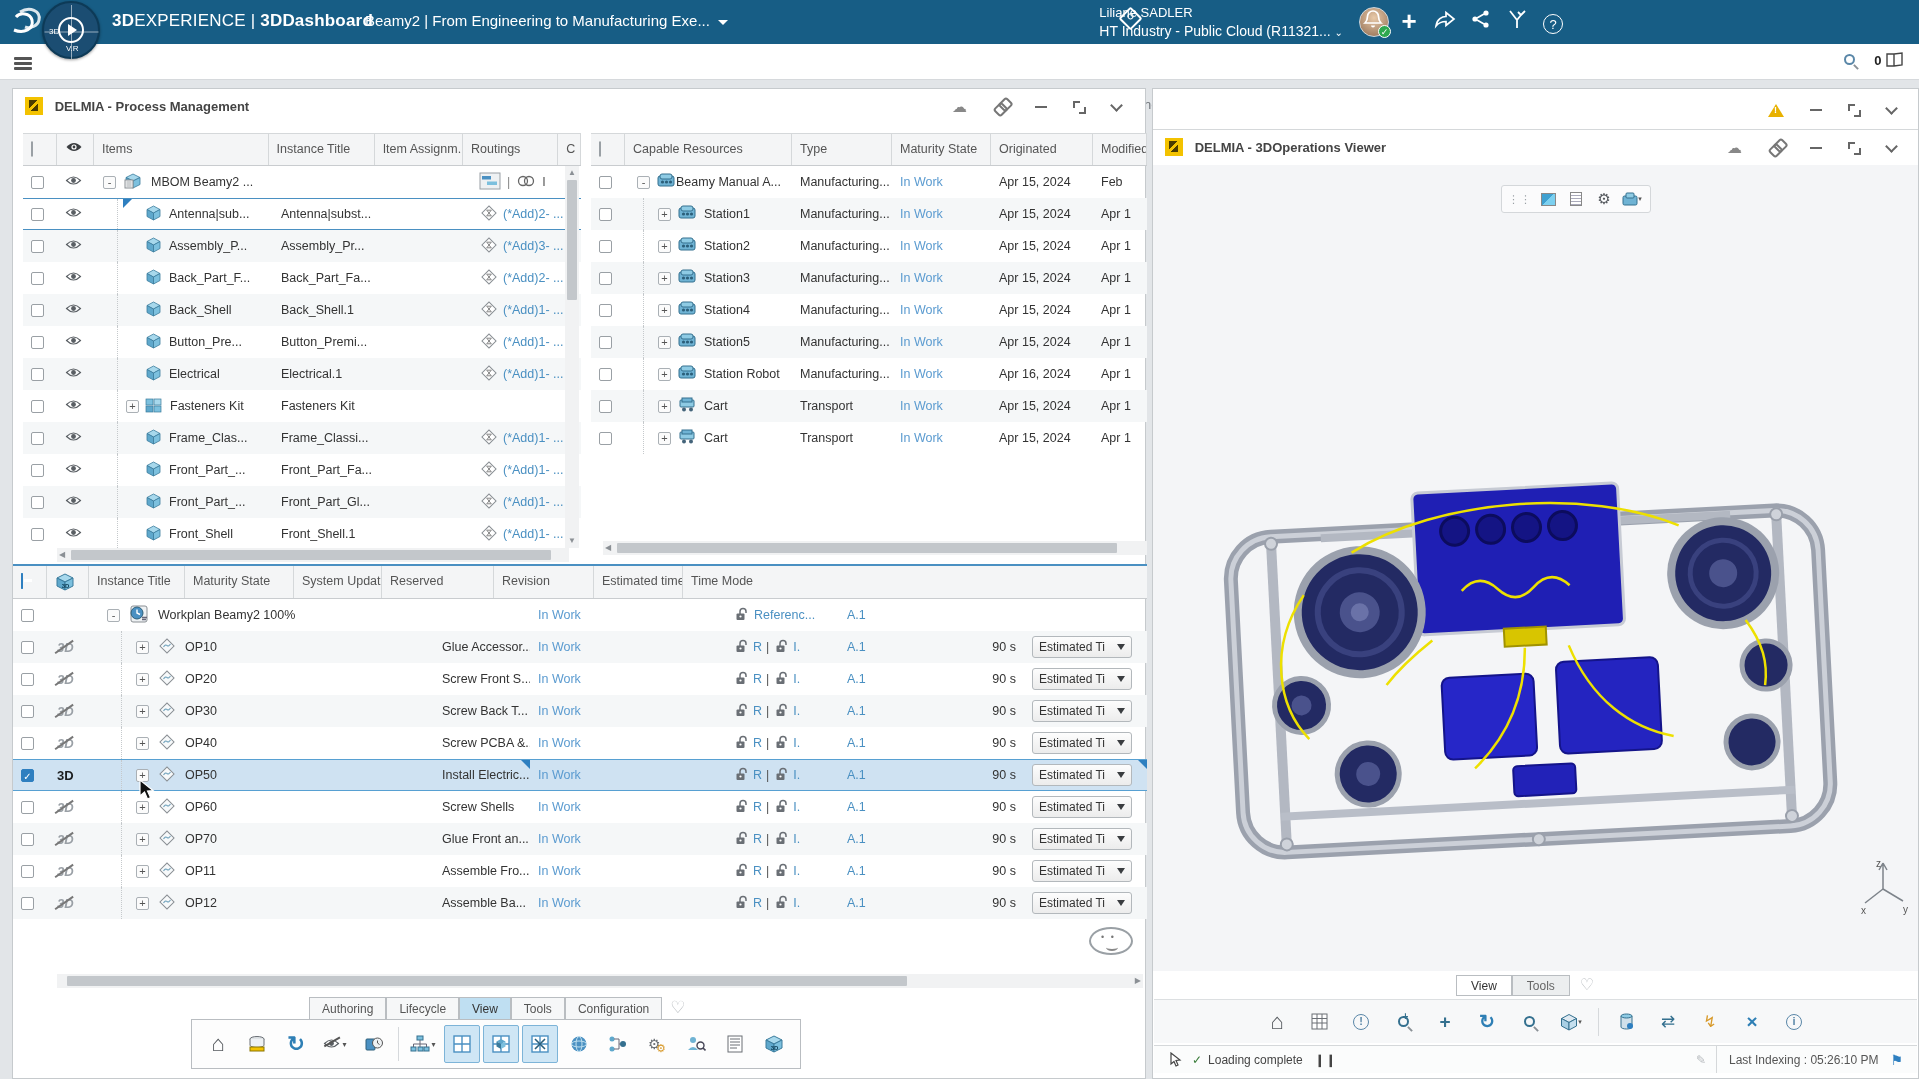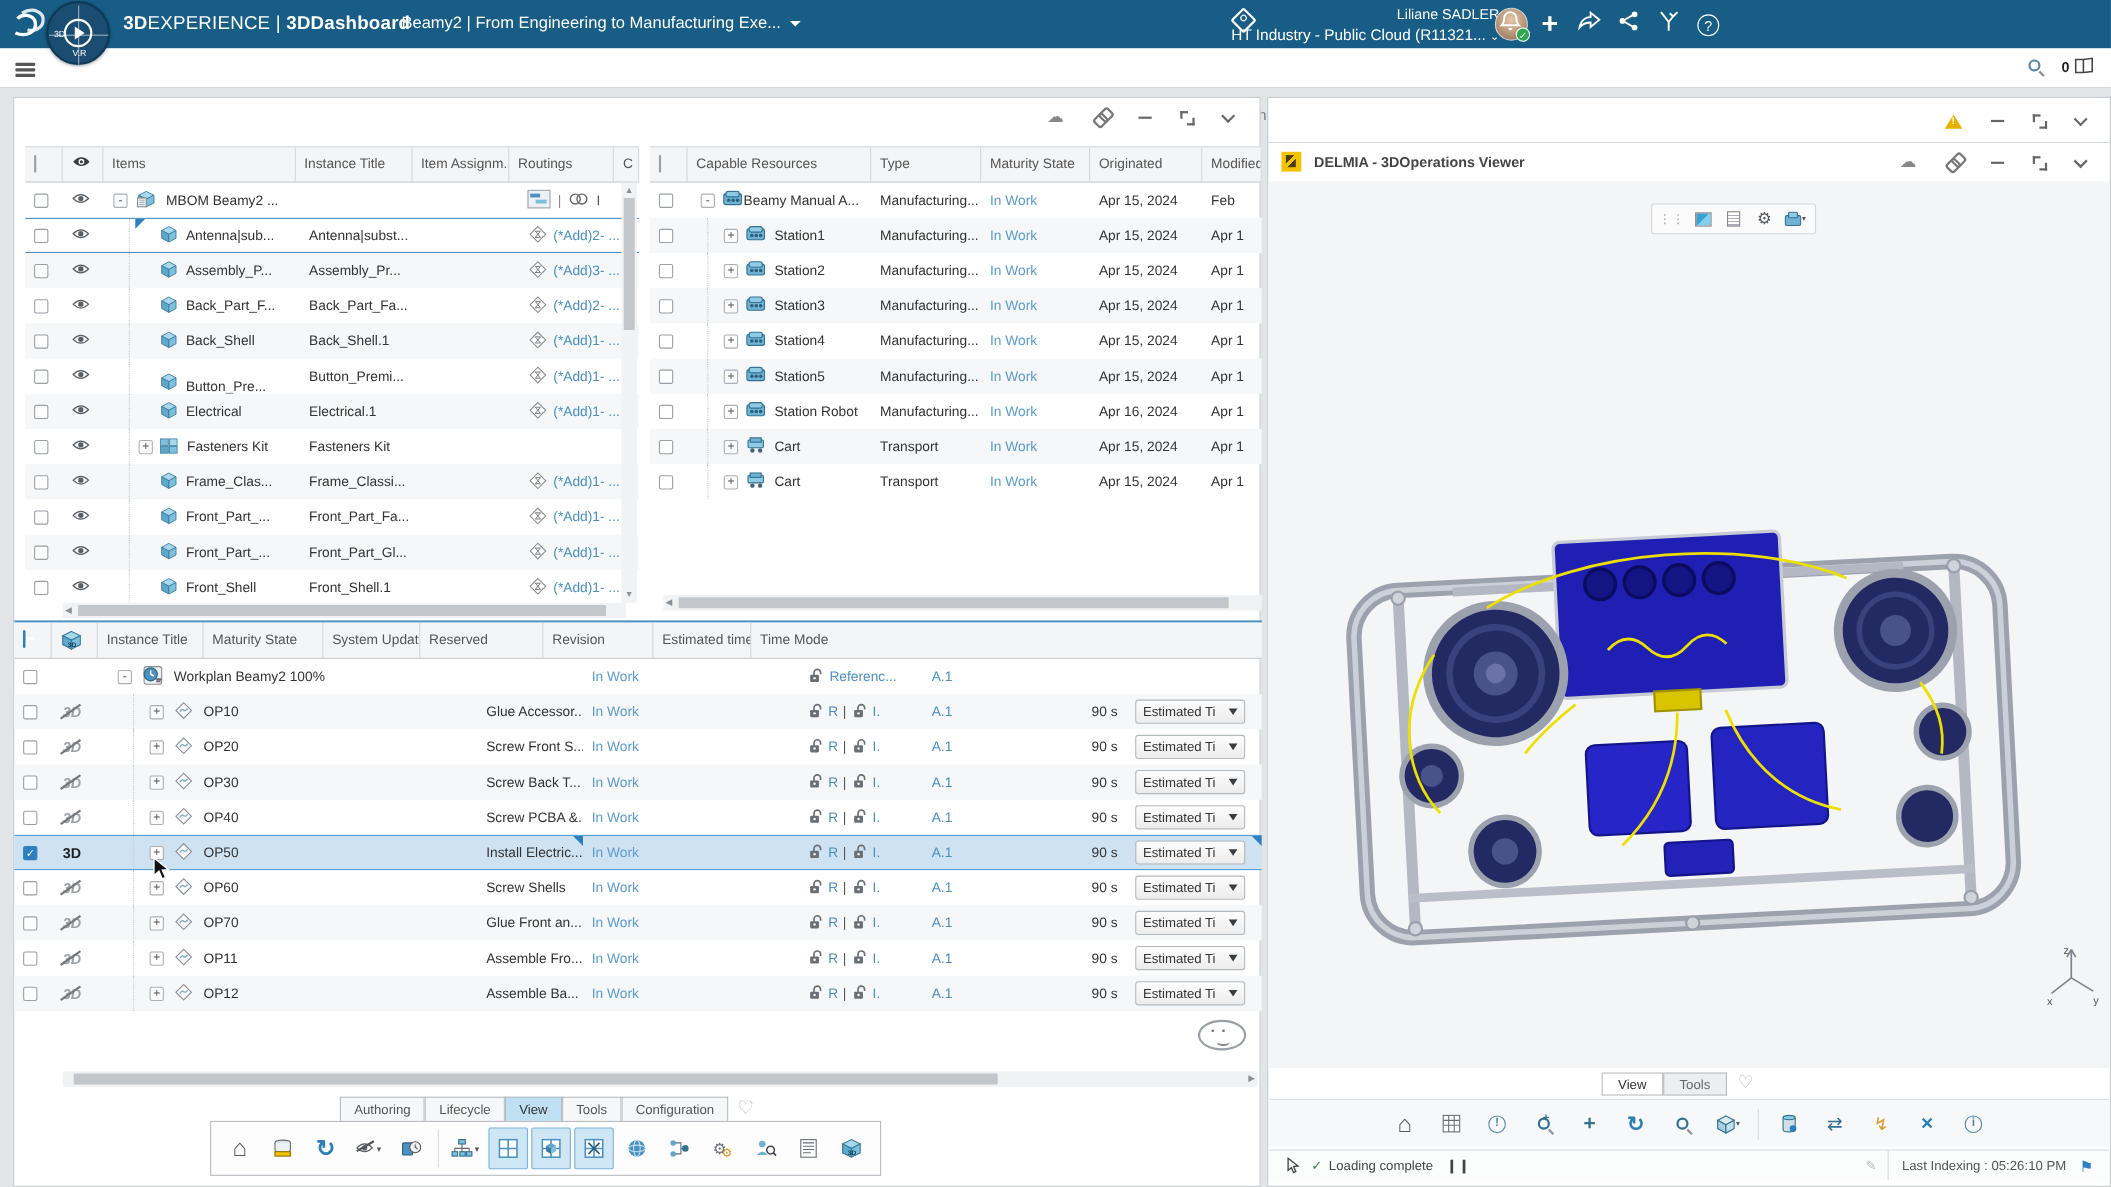--- a/index.html
+++ b/index.html
@@ -27,21 +27,21 @@
     border-top:5px solid #fff; margin-left:8px; vertical-align:middle; }
   #searchbox { position:absolute; left:768px; top:8px; width:338px; height:27px; background:#fff; border-radius:4px; }
   #searchbox input { border:0; outline:0; background:transparent; width:280px; height:25px; margin-left:10px;
     font-size:13px; color:#444; font-family:"Liberation Sans",sans-serif; }
   .mag { display:inline-block; width:11px; height:11px; border:2px solid #8a9096; border-radius:50%; position:relative; }
   .mag:after { content:""; position:absolute; width:2px; height:6px; background:#8a9096; left:9px; top:8px; transform:rotate(-45deg); }
   #searchbox .mag { position:absolute; right:10px; top:6px; }
   #tagicon { position:absolute; left:1122px; top:10px; width:17px; height:17px; border:2px solid #fff; border-radius:2px;
     transform:rotate(45deg); }
   #tagicon:after { content:""; position:absolute; left:2px; top:2px; width:4px; height:4px; border:1.5px solid #fff; border-radius:50%; }
-  #userblock { position:absolute; right:556px; top:3px; text-align:right; line-height:19px; }
+  #userblock { position:absolute; right:576px; top:3px; line-height:19px; }
   #userblock .nm { font-size:13px; }
   #userblock .tn { font-size:14px; font-weight:300; }
   #avatar { position:absolute; right:530px; top:7px; width:30px; height:30px; border-radius:50%;
     background:radial-gradient(circle at 50% 35%, #e8c9a8, #8f6b50); border:1px solid #cfd6da; }
   #avatar .ok { position:absolute; right:-3px; bottom:-2px; width:13px; height:13px; background:#2ea84f; border:1.5px solid #fff;
     border-radius:50%; color:#fff; font-size:9px; line-height:12px; text-align:center; }
   .topico { position:absolute; top:8px; width:30px; height:28px; color:#fff; text-align:center; font-size:20px; line-height:28px; }
 
   
   #burger { position:absolute; left:14px; top:57px; width:18px; height:13px; z-index:60; }
@@ -215,20 +215,24 @@
   </div>
 <div id="tabbar-right">
   <span class="mag" style="border-color:#5a87a8;"></span>
   <span style="font-weight:bold; color:#222; margin-left:16px;">0</span>
   <svg width="20" height="16" style="vertical-align:-3px;">
       <path d="M2 2 h7 v12 h-7 z M9 2 l8 -1 v12 l-8 1" fill="#fff" stroke="#444" stroke-width="1.4"></path>
     </svg>
 </div>
 
 <div id="leftpanel" class="panel">
+  <div class="ptitle">
+    <span class="delmia-ic"></span>
+    <span>DELMIA - Process Management</span>
+  </div>
   <div class="winctl" style="right:24px;">
     <span class="ic" style="color:#888;">☁</span>
     <span class="chainic"></span>
     <span class="minus2"></span>
     <span class="expandic"></span>
     <span class="chev"></span>
   </div>
   <div id="items-table">
       <div class="thead" style="left:10px; top:44px; width:558px;">
         <div class="th" style="width:34px"><span class="cb" style="margin-top:9px"></span></div>
@@ -403,21 +407,21 @@
       <div class="trow " style="left:10px; top:237px; width:558px; ">
       <div class="cell" style="width:34px">
           <span class="cb"></span>
         </div>
       <div class="cell" style="width:38px">
           <span><svg width="17" height="11" viewBox="0 0 17 11">
               <path d="M1.5 5.5 Q8.5 -1.5 15.5 5.5 Q8.5 12.5 1.5 5.5 Z" fill="none" stroke="#5a5f64" stroke-width="1.1"></path>
               <circle cx="8.5" cy="5.5" r="2.4" fill="#5a5f64"></circle>
             </svg></span>
         </div>
-      <div class="cell" style="width:178px; position:relative;align-items:flex-end;">
+      <div class="cell" style="width:178px; position:relative;">
         <span class="treeline" style="margin-left:14px"></span>
         <span style="width:21px;flex:none"></span>
         <span style="margin-left:6px"><svg width="17" height="16" viewBox="0 0 17 16">
               <polygon points="8.5,1 15,4.5 8.5,8 2,4.5" fill="#a7d8ec" stroke="#3a7b9c" stroke-width=".8"></polygon>
               <polygon points="2,4.5 8.5,8 8.5,15 2,11.5" fill="#5fa8cc" stroke="#3a7b9c" stroke-width=".8"></polygon>
               <polygon points="15,4.5 8.5,8 8.5,15 15,11.5" fill="#7cc0de" stroke="#3a7b9c" stroke-width=".8"></polygon>
             </svg></span>
         <span style="margin-left:7px">Button_Pre...</span>
         </div>
       <div class="cell" style="width:108px">Button_Premi...</div>

